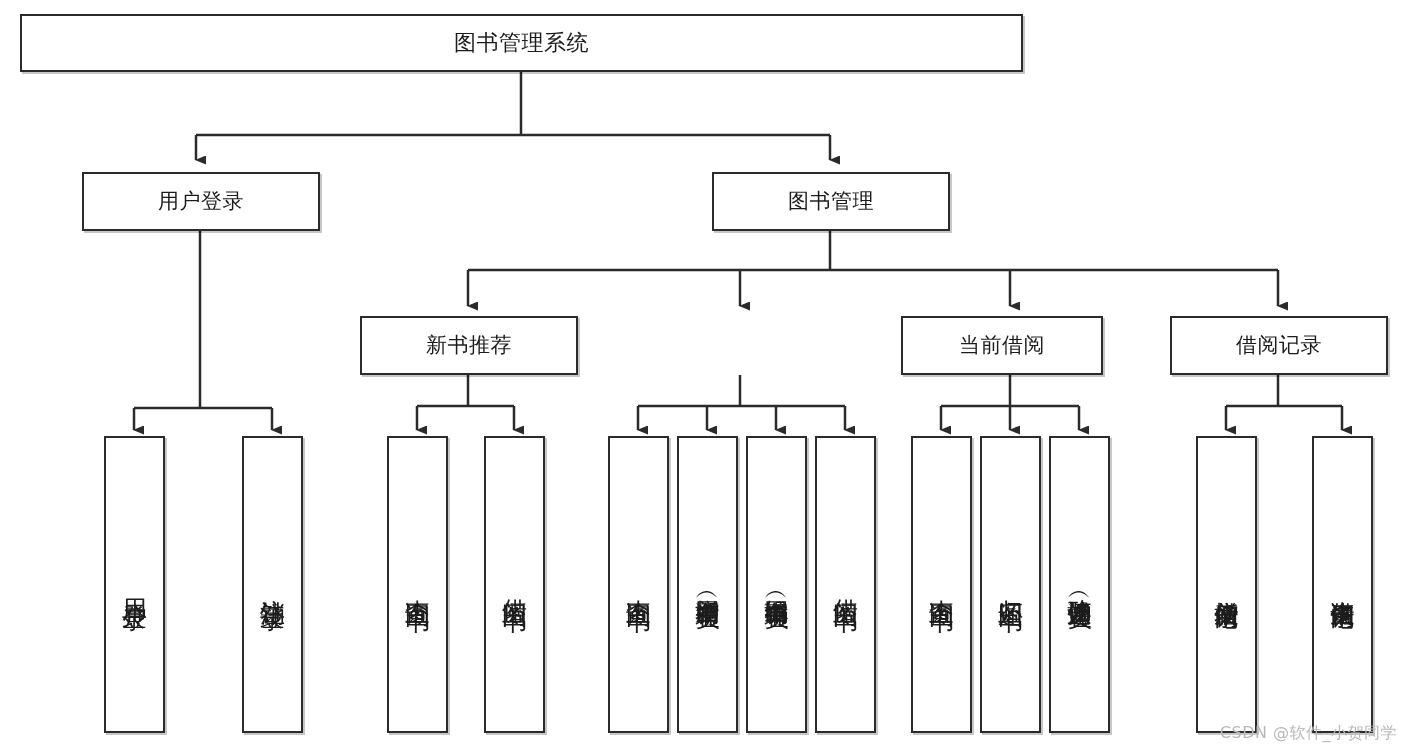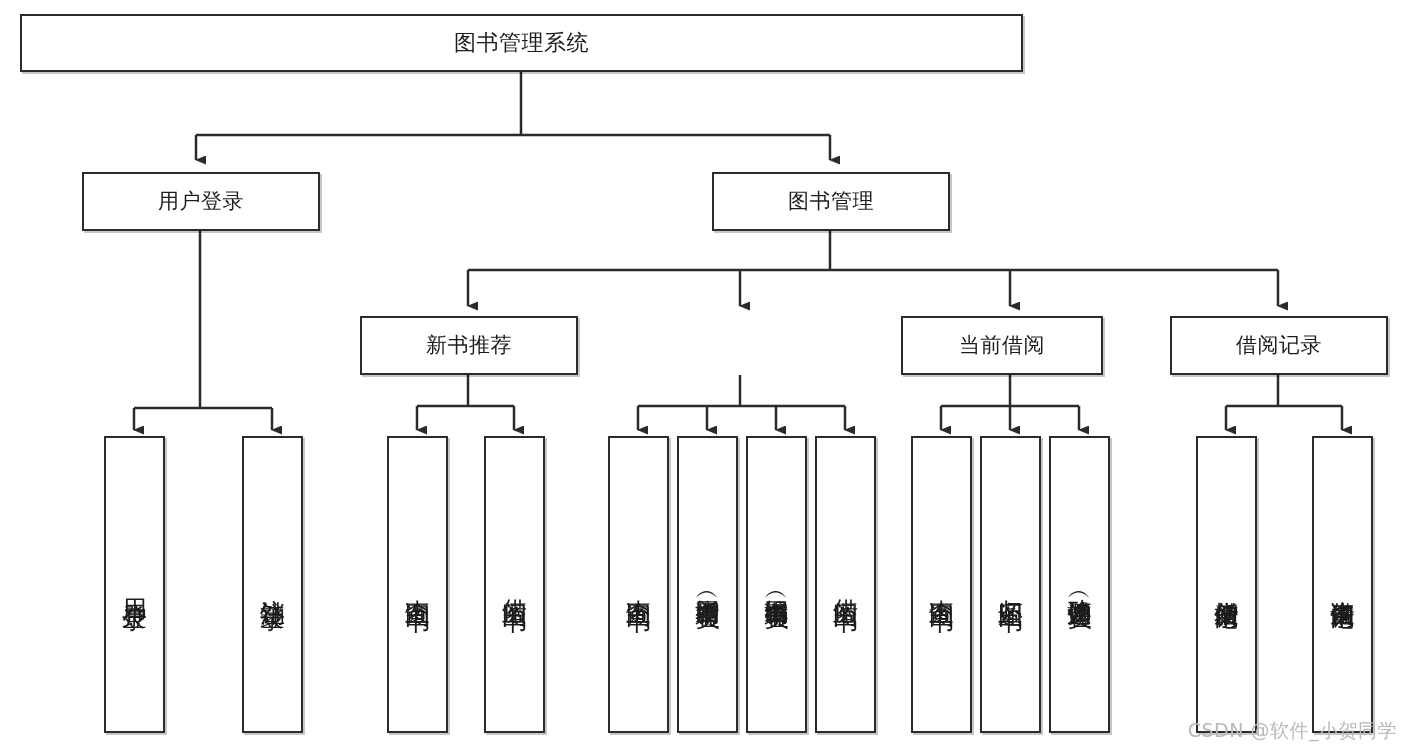--- a/index.html
+++ b/index.html
@@ -66,21 +66,21 @@
     overflow: visible;
   }
   .node.vert.tall .label {
     font-size: 24px;
     letter-spacing: 1px;
   }
   #watermark {
     position: absolute;
     right: 8px;
     bottom: 3px;
-    font-size: 19px;
+    font-size: 16px;
     color: #b9b9b9;
     letter-spacing: 0.5px;
     white-space: nowrap;
   }
 </style>
 </head>
 <body>
 
 <div id="diagram-root">
 

